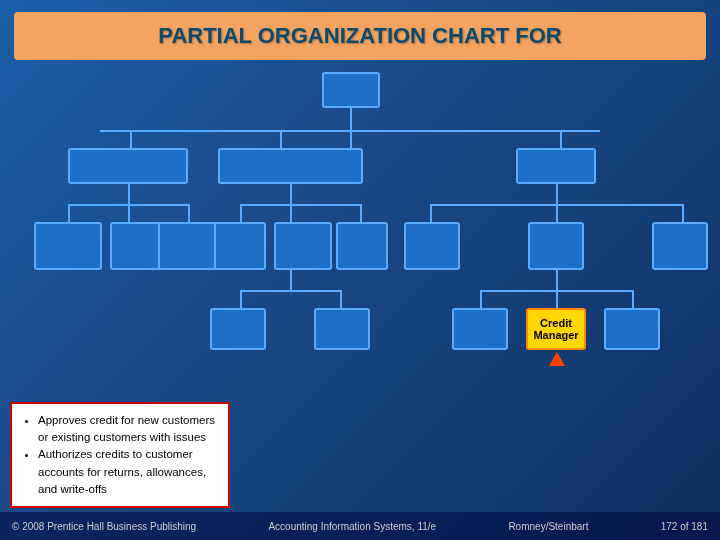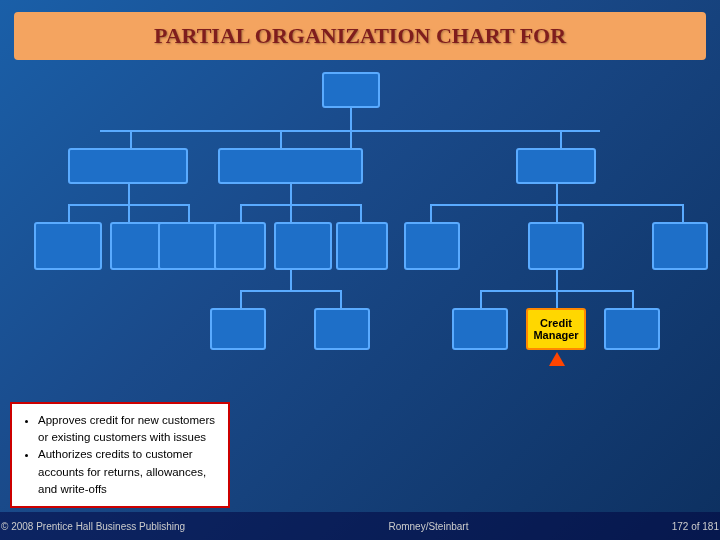--- a/index.html
+++ b/index.html
@@ -13,26 +13,25 @@
     }
 
     .title-box {
       background: #f4a460;
       margin: 12px 14px 8px 14px;
       padding: 10px 16px;
       border-radius: 4px;
       text-align: center;
     }
     .title-box h1 {
-      color: #7f1d1d;
+      color: #0c4a6e;
       font-size: 22px;
       font-weight: bold;
       line-height: 1.25;
       text-shadow: 1px 1px 2px rgba(0,0,0,0.3);
-      font-family: Liberation Serif, serif;
     }
 
     
     .org-area {
       position: relative;
       width: 693px;
       height: 330px;
       margin-top: 4px;
     }
 
@@ -71,21 +70,21 @@
     .footer-bar {
       position: absolute;
       bottom: 0;
       left: 0;
       right: 0;
       height: 28px;
       background: rgba(0,0,60,0.5);
       display: flex;
       align-items: center;
       justify-content: space-between;
-      padding: 0 1px;
+      padding: 0 12px;
       font-size: 10px;
       color: #ccc;
     }
 
     
     .credit-manager-box {
       position: absolute;
       background: #ffd700;
       border: 2px solid #ff8800;
       border-radius: 3px;
@@ -201,15 +200,16 @@
   <div class="bullet-box">
     <ul>
       <li>Approves credit for new customers or existing customers with issues</li>
       <li>Authorizes credits to customer accounts for returns, allowances, and write-offs</li>
     </ul>
   </div>
 </div>
 
 <div class="footer-bar">
   <span>© 2008 Prentice Hall Business Publishing</span>
+  <span>Accounting Information Systems, 11/e</span>
   <span>Romney/Steinbart</span>
   <span>172 of 181</span>
 </div>
 
 </body></html>

